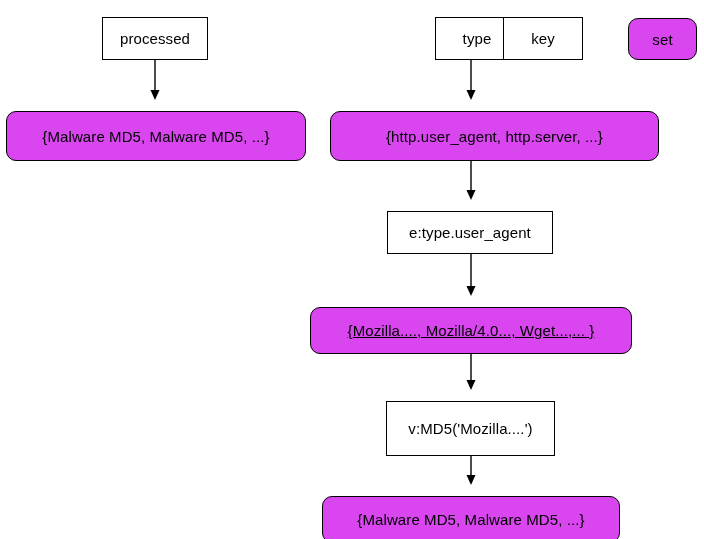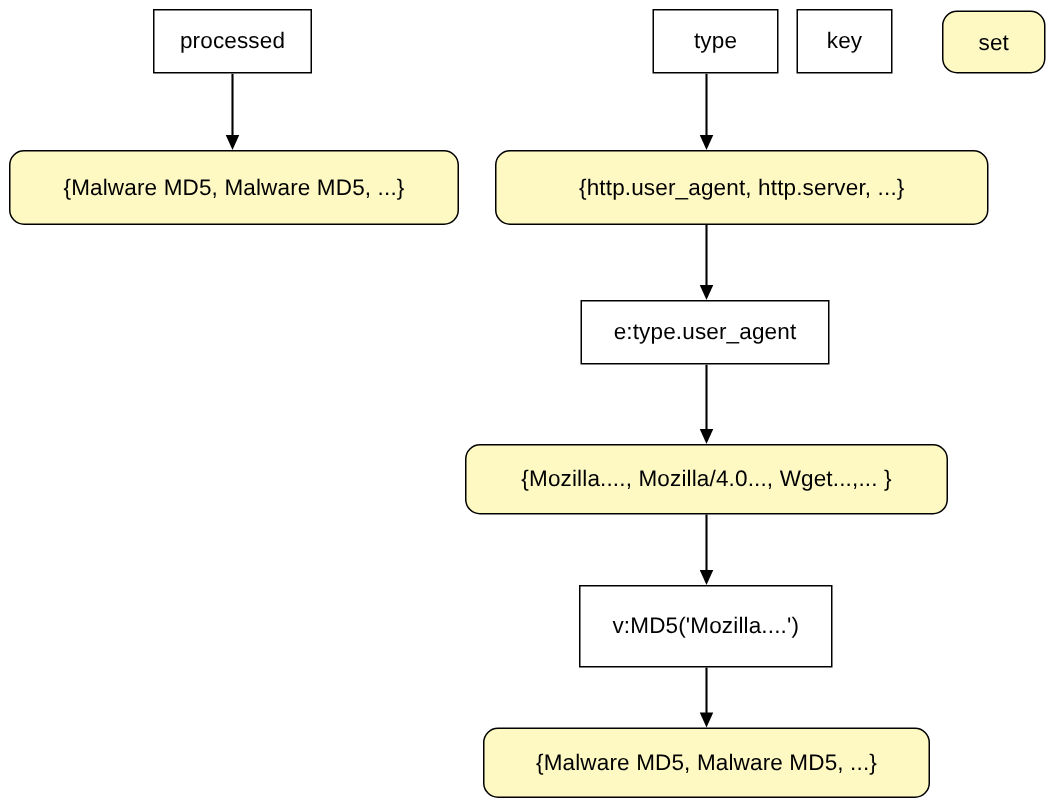--- a/index.html
+++ b/index.html
@@ -24,28 +24,29 @@
     position: absolute;
     box-sizing: border-box;
     display: flex;
     align-items: center;
     justify-content: center;
     color: #000000;
     font-size: 15px;
     line-height: 1;
     white-space: nowrap;
     letter-spacing: 0.1px;
+    margin-top: 11px;
   }
   .node.rect {
     background: #ffffff;
     border: 1.4px solid #000000;
     border-radius: 0;
   }
   .node.rounded {
-    background: #fef9c3;
+    background: #d946ef;
     border: 1.4px solid #000000;
     border-radius: 10px;
   }
   .edge-layer {
     position: absolute;
     left: 0; top: 0;
     width: 704px;
     height: 539px;
     pointer-events: none;
   }
@@ -80,36 +81,36 @@
         <polygon points="466.5,475 475.5,475 471,485" fill="#000000"></polygon>
       </g>
     </svg>
   <div id="node-layer">
       <div class="node rect" style="left: 102px; top: 6px; width: 106px; height: 43px;">
         <span>processed</span>
       </div>
       <div class="node rect" style="left: 435px; top: 6px; width: 84px; height: 43px;">
         <span>type</span>
       </div>
-      <div class="node rect" style="left: 531px; top: 6px; width: 64px; height: 43px;">
+      <div class="node rect" style="left: 503px; top: 6px; width: 80px; height: 43px;">
         <span>key</span>
       </div>
       <div class="node rounded" style="left: 628px; top: 7px; width: 69px; height: 42px;">
         <span>set</span>
       </div>
       <div class="node rounded" style="left: 6px; top: 100px; width: 300px; height: 50px;">
         <span>{Malware MD5, Malware MD5, ...}</span>
       </div>
       <div class="node rounded" style="left: 330px; top: 100px; width: 329px; height: 50px;">
         <span>{http.user_agent, http.server, ...}</span>
       </div>
       <div class="node rect" style="left: 387px; top: 200px; width: 166px; height: 43px;">
         <span>e:type.user_agent</span>
       </div>
-      <div class="node rounded" style="left: 310px; top: 296px; width: 322px; height: 47px;">
+      <div class="node rounded" style="left: 310px; top: 296px; width: 322px; height: 47px; text-decoration: underline;">
         <span>{Mozilla...., Mozilla/4.0..., Wget...,... }</span>
       </div>
       <div class="node rect" style="left: 386px; top: 390px; width: 169px; height: 55px;">
         <span>v:MD5('Mozilla....')</span>
       </div>
       <div class="node rounded" style="left: 322px; top: 485px; width: 298px; height: 47px;">
         <span>{Malware MD5, Malware MD5, ...}</span>
       </div>
     </div>
 </div>

